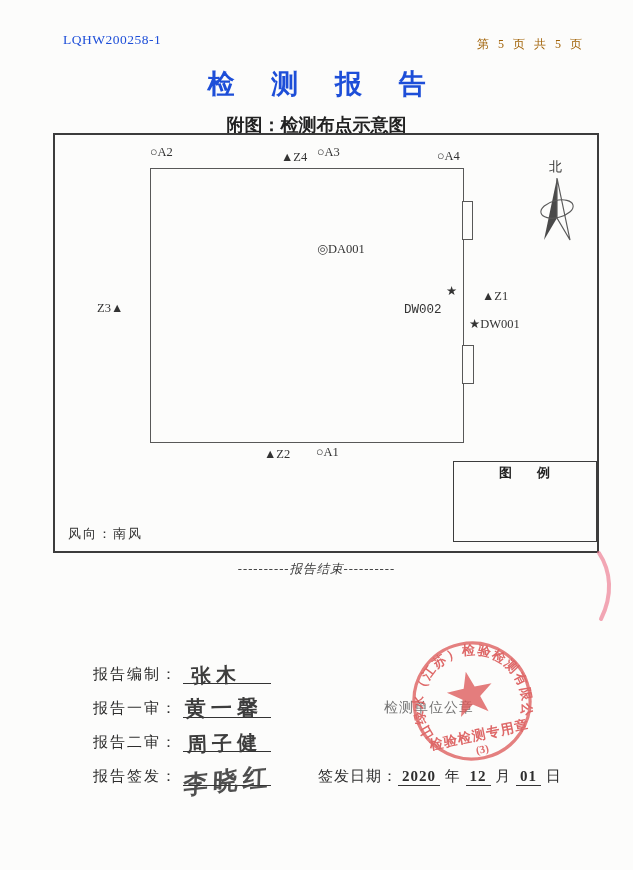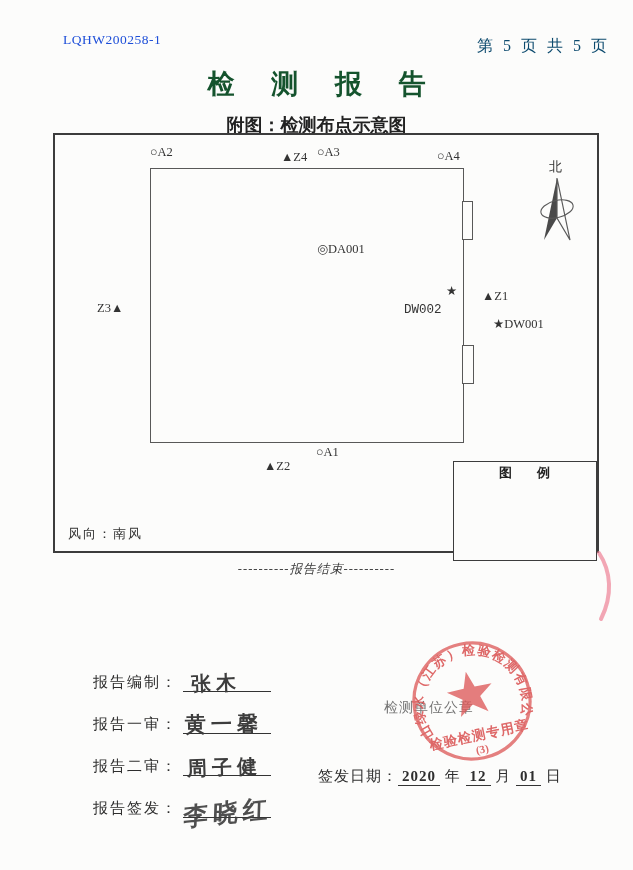--- a/index.html
+++ b/index.html
@@ -6,49 +6,49 @@
   html,body { background:#e8e8e8; }
   .page {
     position:relative; width:633px; height:870px; margin:0 auto;
     background:#fcfcfb; overflow:hidden;
     font-family:"Liberation Serif","DejaVu Serif",serif;
     color:#2e2e2e;
   }
   .abs { position:absolute; }
 
   .report-no   { left:63px; top:32px; font-size:13.5px; letter-spacing:.5px; color:#1d4ed8; }
-  .page-info   { left:477px; top:36px; font-size:16px; letter-spacing:3px; color:#0c4a6e;text-align:center; }
+  .page-info   { left:477px; top:36px; font-size:12px; letter-spacing:3px; color:#a16207;text-align:center; }
   .doc-title   { left:0; right:0; top:66px; text-align:center; font-size:27px; font-weight:bold;
-                 letter-spacing:15px; text-indent:15px; color:#14532d; }
+                 letter-spacing:15px; text-indent:15px; color:#1d4ed8; }
   .doc-subtitle{ left:0; right:0; top:113px; text-align:center; font-size:18px; font-weight:bold; color:#222; }
 
   .outer-box { left:53px; top:133px; width:546px; height:420px; border:2px solid #3c3c3c; background:transparent; }
   .inner-box { left:150px; top:168px; width:314px; height:275px; border:1.5px solid #585858; }
 
   .map-point { position:absolute; font-size:12.5px; white-space:nowrap; color:#333;
                font-family:"Liberation Serif","DejaVu Serif",serif;text-align:center; }
 
   .tab { position:absolute; background:#fcfcfb; border:1.2px solid #585858; }
   .tab1 { left:462px; top:201px; width:11px; height:39px; }
   .tab2 { left:462px; top:345px; width:12px; height:39px; }
 
   .north-label { left:549px; top:158px; font-size:13px; color:#333; }
   .compass { left:536px; top:176px; }
 
-  .legend-box { left:453px; top:461px; width:144px; height:100px; border:1.6px solid #3c3c3c;
+  .legend-box { left:453px; top:461px; width:144px; height:81px; border:1.6px solid #3c3c3c;
                 background:#fcfcfb; padding:2px 0 0 5px; }
   .legend-title { text-align:center; font-size:13px; font-weight:bold; letter-spacing:6px; color:#222; margin-bottom:1px; }
   .legend-row { font-size:12.3px; line-height:17.5px; color:#2e2e2e; white-space:nowrap; }
 
   .wind { left:68px; top:525px; font-size:13px; letter-spacing:2px; color:#333; }
 
   .end-line { left:0; right:0; top:561px; text-align:center; font-size:12.5px; letter-spacing:1px; color:#3a3a3a;font-style:italic; }
 
   .sig-block { left:93px; top:664px; }
-  .sig-row { position:relative; height:34px; font-size:15px; letter-spacing:2px; color:#2e2e2e; white-space:nowrap;margin-top:8px; }
+  .sig-row { position:relative; height:34px; font-size:15px; letter-spacing:2px; color:#2e2e2e; white-space:nowrap; }
   .sig-label { display:inline-block; width:86px; }
   .sig-line { display:inline-block; position:relative; width:88px; border-bottom:1.3px solid #333; height:20px; vertical-align:bottom; margin-left:4px; }
   .handwriting { position:absolute; left:8px; bottom:-2px; font-weight:bold; color:#3d3d3d;
                  letter-spacing:5px; white-space:nowrap; line-height:1; }
   .hw0 { font-size:20px; transform:rotate(-2deg); }
   .hw1 { font-size:21px; transform:rotate(-1deg); left:2px; }
   .hw2 { font-size:20px; transform:rotate(-2deg); left:4px; }
   .hw3 { font-size:25px; transform:rotate(-6deg) skewX(-8deg); left:0; bottom:-8px; opacity:.9; }
 
   .seal-caption { left:384px; top:699px; font-size:14px; letter-spacing:1px; color:#737373; }
@@ -76,22 +76,22 @@
   <div>
       <div class="map-point" style="left: 150px; top: 145px;">○A2</div>
       <div class="map-point" style="left: 281px; top: 150px;">▲Z4</div>
       <div class="map-point" style="left: 317px; top: 145px;">○A3</div>
       <div class="map-point" style="left: 437px; top: 149px;">○A4</div>
       <div class="map-point" style="left: 317px; top: 241px;">◎DA001</div>
       <div class="map-point" style="left: 97px; top: 301px;">Z3▲</div>
       <div class="map-point" style="left: 446px; top: 283px;">★</div>
       <div class="map-point" style="left: 404px; top: 303px; font-family: Liberation Mono, monospace;">DW002</div>
       <div class="map-point" style="left: 482px; top: 289px;">▲Z1</div>
-      <div class="map-point" style="left: 469px; top: 316px; margin-left: 24px;">★DW001</div>
-      <div class="map-point" style="left: 264px; top: 447px; margin-top: 12px;">▲Z2</div>
+      <div class="map-point" style="left: 469px; top: 316px;">★DW001</div>
+      <div class="map-point" style="left: 264px; top: 447px;">▲Z2</div>
       <div class="map-point" style="left: 316px; top: 445px;">○A1</div>
     </div>
 
   <div class="abs north-label">北</div>
   <svg class="abs compass" width="42" height="70" viewBox="0 0 42 70">
     <polygon points="21,2 8,64 21,42" fill="#4a4a4a"></polygon>
     <polygon points="21,2 34,64 21,42" fill="none" stroke="#5a5a5a" stroke-width="1.2"></polygon>
     <ellipse cx="21" cy="33" rx="16.5" ry="8.5" fill="none" stroke="#5a5a5a" stroke-width="1.1" transform="rotate(-14 21 33)"></ellipse>
   </svg>
 

